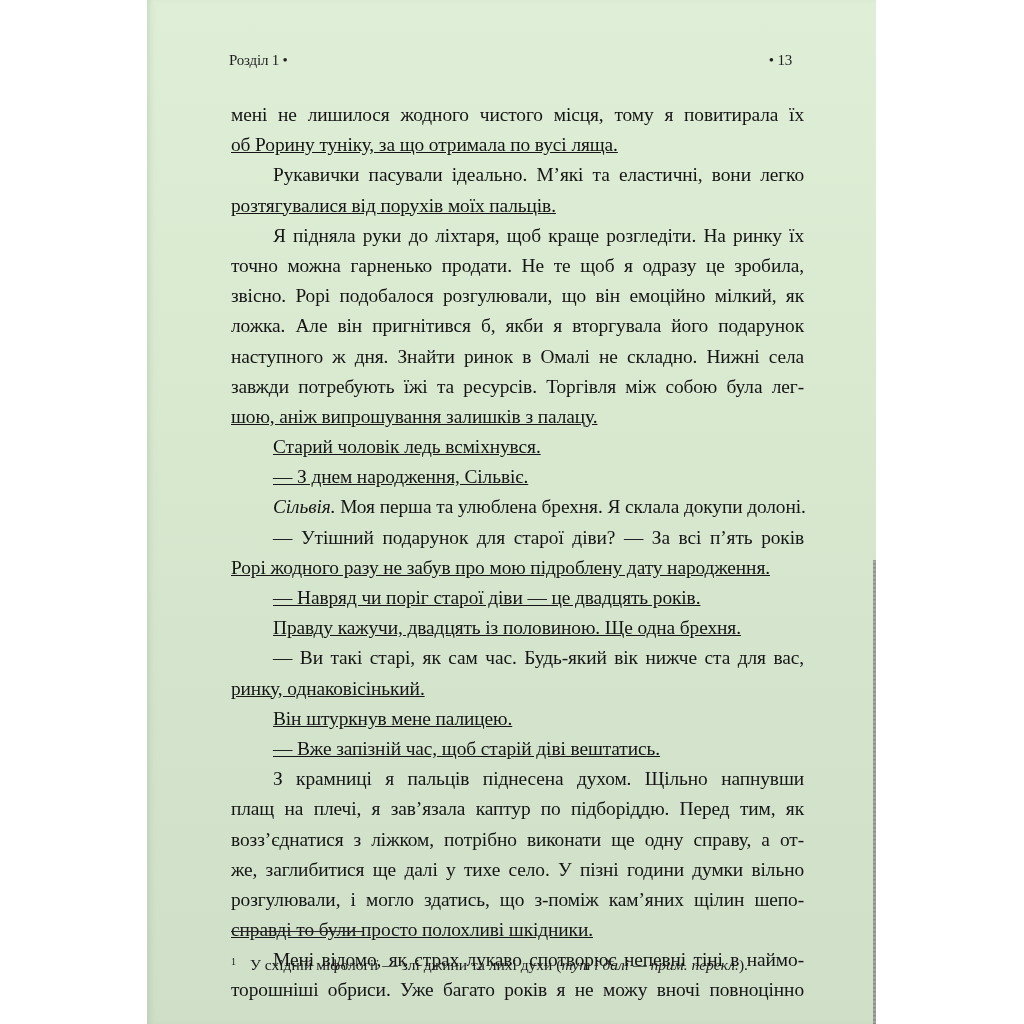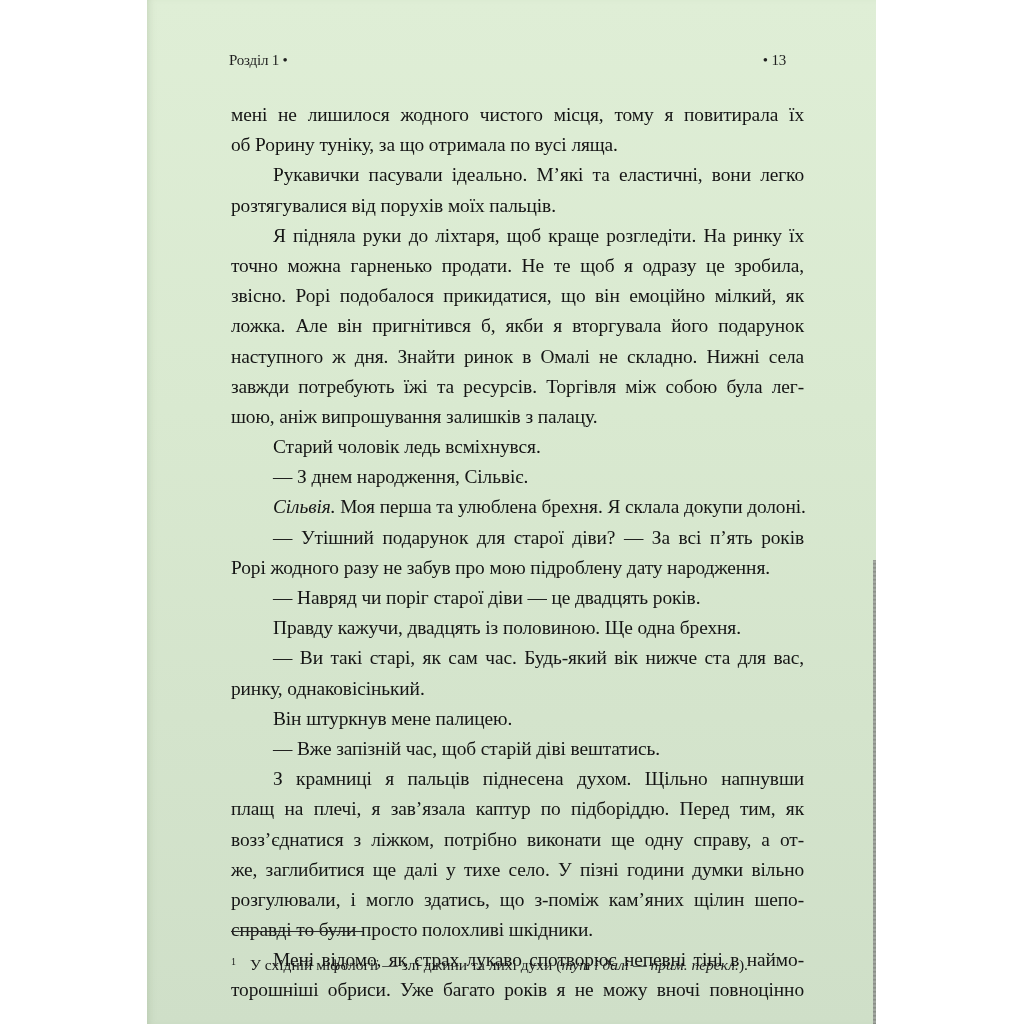--- a/index.html
+++ b/index.html
@@ -33,21 +33,21 @@
       top: 52px;
       left: 82px;
       right: 80px;
       height: 24px;
       font-family: Liberation Serif, serif;
       font-size: 15px;
       color: #1f1f1f;
       letter-spacing: -0.2px;
     }
     .running-head .left { position: absolute; left: 0; top: 0; }
-    .running-head .right { position: absolute; right: 10px; top: 0; margin-left: 44px; }
+    .running-head .right { position: absolute; right: 4px; top: 0; margin-left: 44px; }
 
     .body-text {
       position: absolute;
       top: 100px;
       left: 84px;
       width: 573px;
       font-family: "Liberation Serif", serif;
       font-size: 19.4px;
       line-height: 30.2px;
       color: #151515;
@@ -57,20 +57,21 @@
     .line {
       display: block;
       height: 30.2px;
       white-space: nowrap;
       text-align: justify;
       text-align-last: justify;
       overflow: visible;
     }
     .line.last {
       text-align-last: left;
+      text-decoration: underline;
     }
     .line.indent {
       padding-left: 42px;
     }
     .it { font-style: italic; }
     sup.fn {
       font-size: 10px;
       vertical-align: 8px;
       line-height: 0;
     }
@@ -108,21 +109,21 @@
     <span class="right">• 13</span>
   </div>
 
   <div class="body-text" id="body-text">
       <span class="line"><span>мені не лишилося жодного чистого місця, тому я повитирала їх</span></span>
       <span class="line last"><span>об Рорину туніку, за що отримала по вусі ляща.</span></span>
       <span class="line indent"><span>Рукавички пасували ідеально. М’які та еластичні, вони легко</span></span>
       <span class="line last"><span>розтягувалися від порухів моїх пальців.</span></span>
       <span class="line indent"><span>Я підняла руки до ліхтаря, щоб краще розгледіти. На ринку їх</span></span>
       <span class="line"><span>точно можна гарненько продати. Не те щоб я одразу це зробила,</span></span>
-      <span class="line"><span>звісно. Рорі подобалося прикидатися, що він емоційно мілкий, як</span></span>
+      <span class="line"><span>звісно. Рорі подобалося розгулювали, що він емоційно мілкий, як</span></span>
       <span class="line"><span>ложка. Але він пригнітився б, якби я вторгувала його подарунок</span></span>
       <span class="line"><span>наступного ж дня. Знайти ринок в Омалі не складно. Нижні села</span></span>
       <span class="line"><span>завжди потребують їжі та ресурсів. Торгівля між собою була лег-</span></span>
       <span class="line last"><span>шою, аніж випрошування залишків з палацу.</span></span>
       <span class="line indent last"><span>Старий чоловік ледь всміхнувся.</span></span>
       <span class="line indent last"><span>— З днем народження, Сільвіє.</span></span>
       <span class="line indent"><span class="it">Сільвія.</span><span> Моя перша та улюблена брехня. Я склала докупи долоні.</span></span>
       <span class="line indent"><span>— Утішний подарунок для старої діви? — За всі п’ять років</span></span>
       <span class="line last"><span>Рорі жодного разу не забув про мою підроблену дату народження.</span></span>
       <span class="line indent last"><span>— Навряд чи поріг старої діви — це двадцять років.</span></span>

